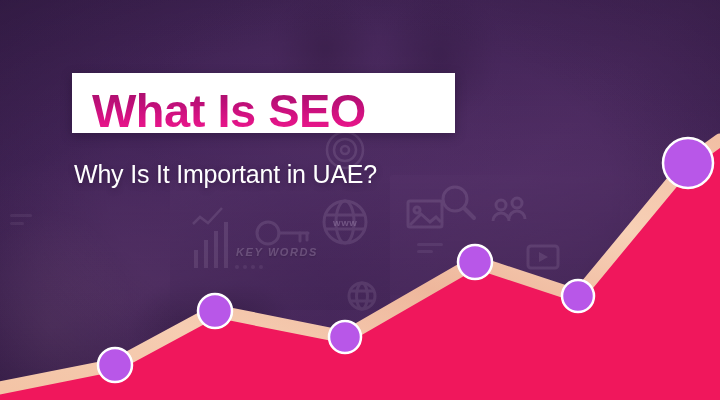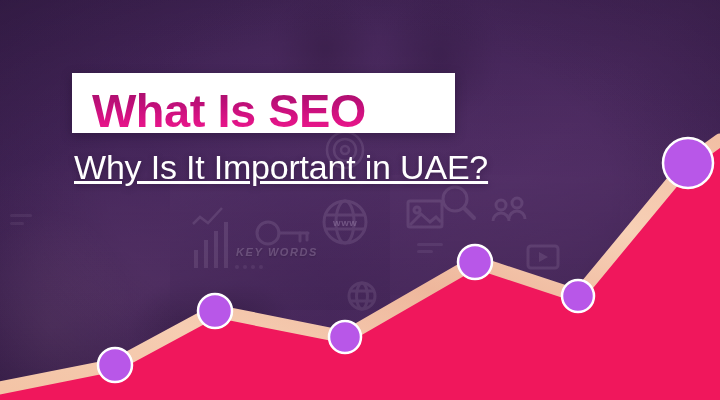--- a/index.html
+++ b/index.html
@@ -90,26 +90,25 @@
     line-height:58px;
     font-size:47px;font-weight:700;letter-spacing:-.5px;
     font-family:"Liberation Sans", sans-serif;
     background:linear-gradient(180deg,#9c1066 0%,#bf0f79 38%,#e31488 72%,#ef2a93 100%);
     -webkit-background-clip:text;background-clip:text;
     -webkit-text-fill-color:transparent;color:transparent;
     white-space:nowrap;
     margin-top:8px;
   }
   .subtitle{
-    position:absolute;left:74px;top:148px;
-    font-size:34px;font-weight:400;letter-spacing:-.2px;
+    position:absolute;left:74px;top:160px;
+    font-size:25px;font-weight:400;letter-spacing:-.2px;
     color:#ffffff;white-space:nowrap;
     font-family:"Liberation Sans", sans-serif;
     text-shadow:0 2px 6px rgba(30,10,45,.45);
-    text-decoration:underline;
   }
 </style>
 </head>
 <body>
 
 <div id="banner">
 
   <div class="bg-base"></div>
   <div class="bg-hands"></div>
   <div class="bg-person"></div>

